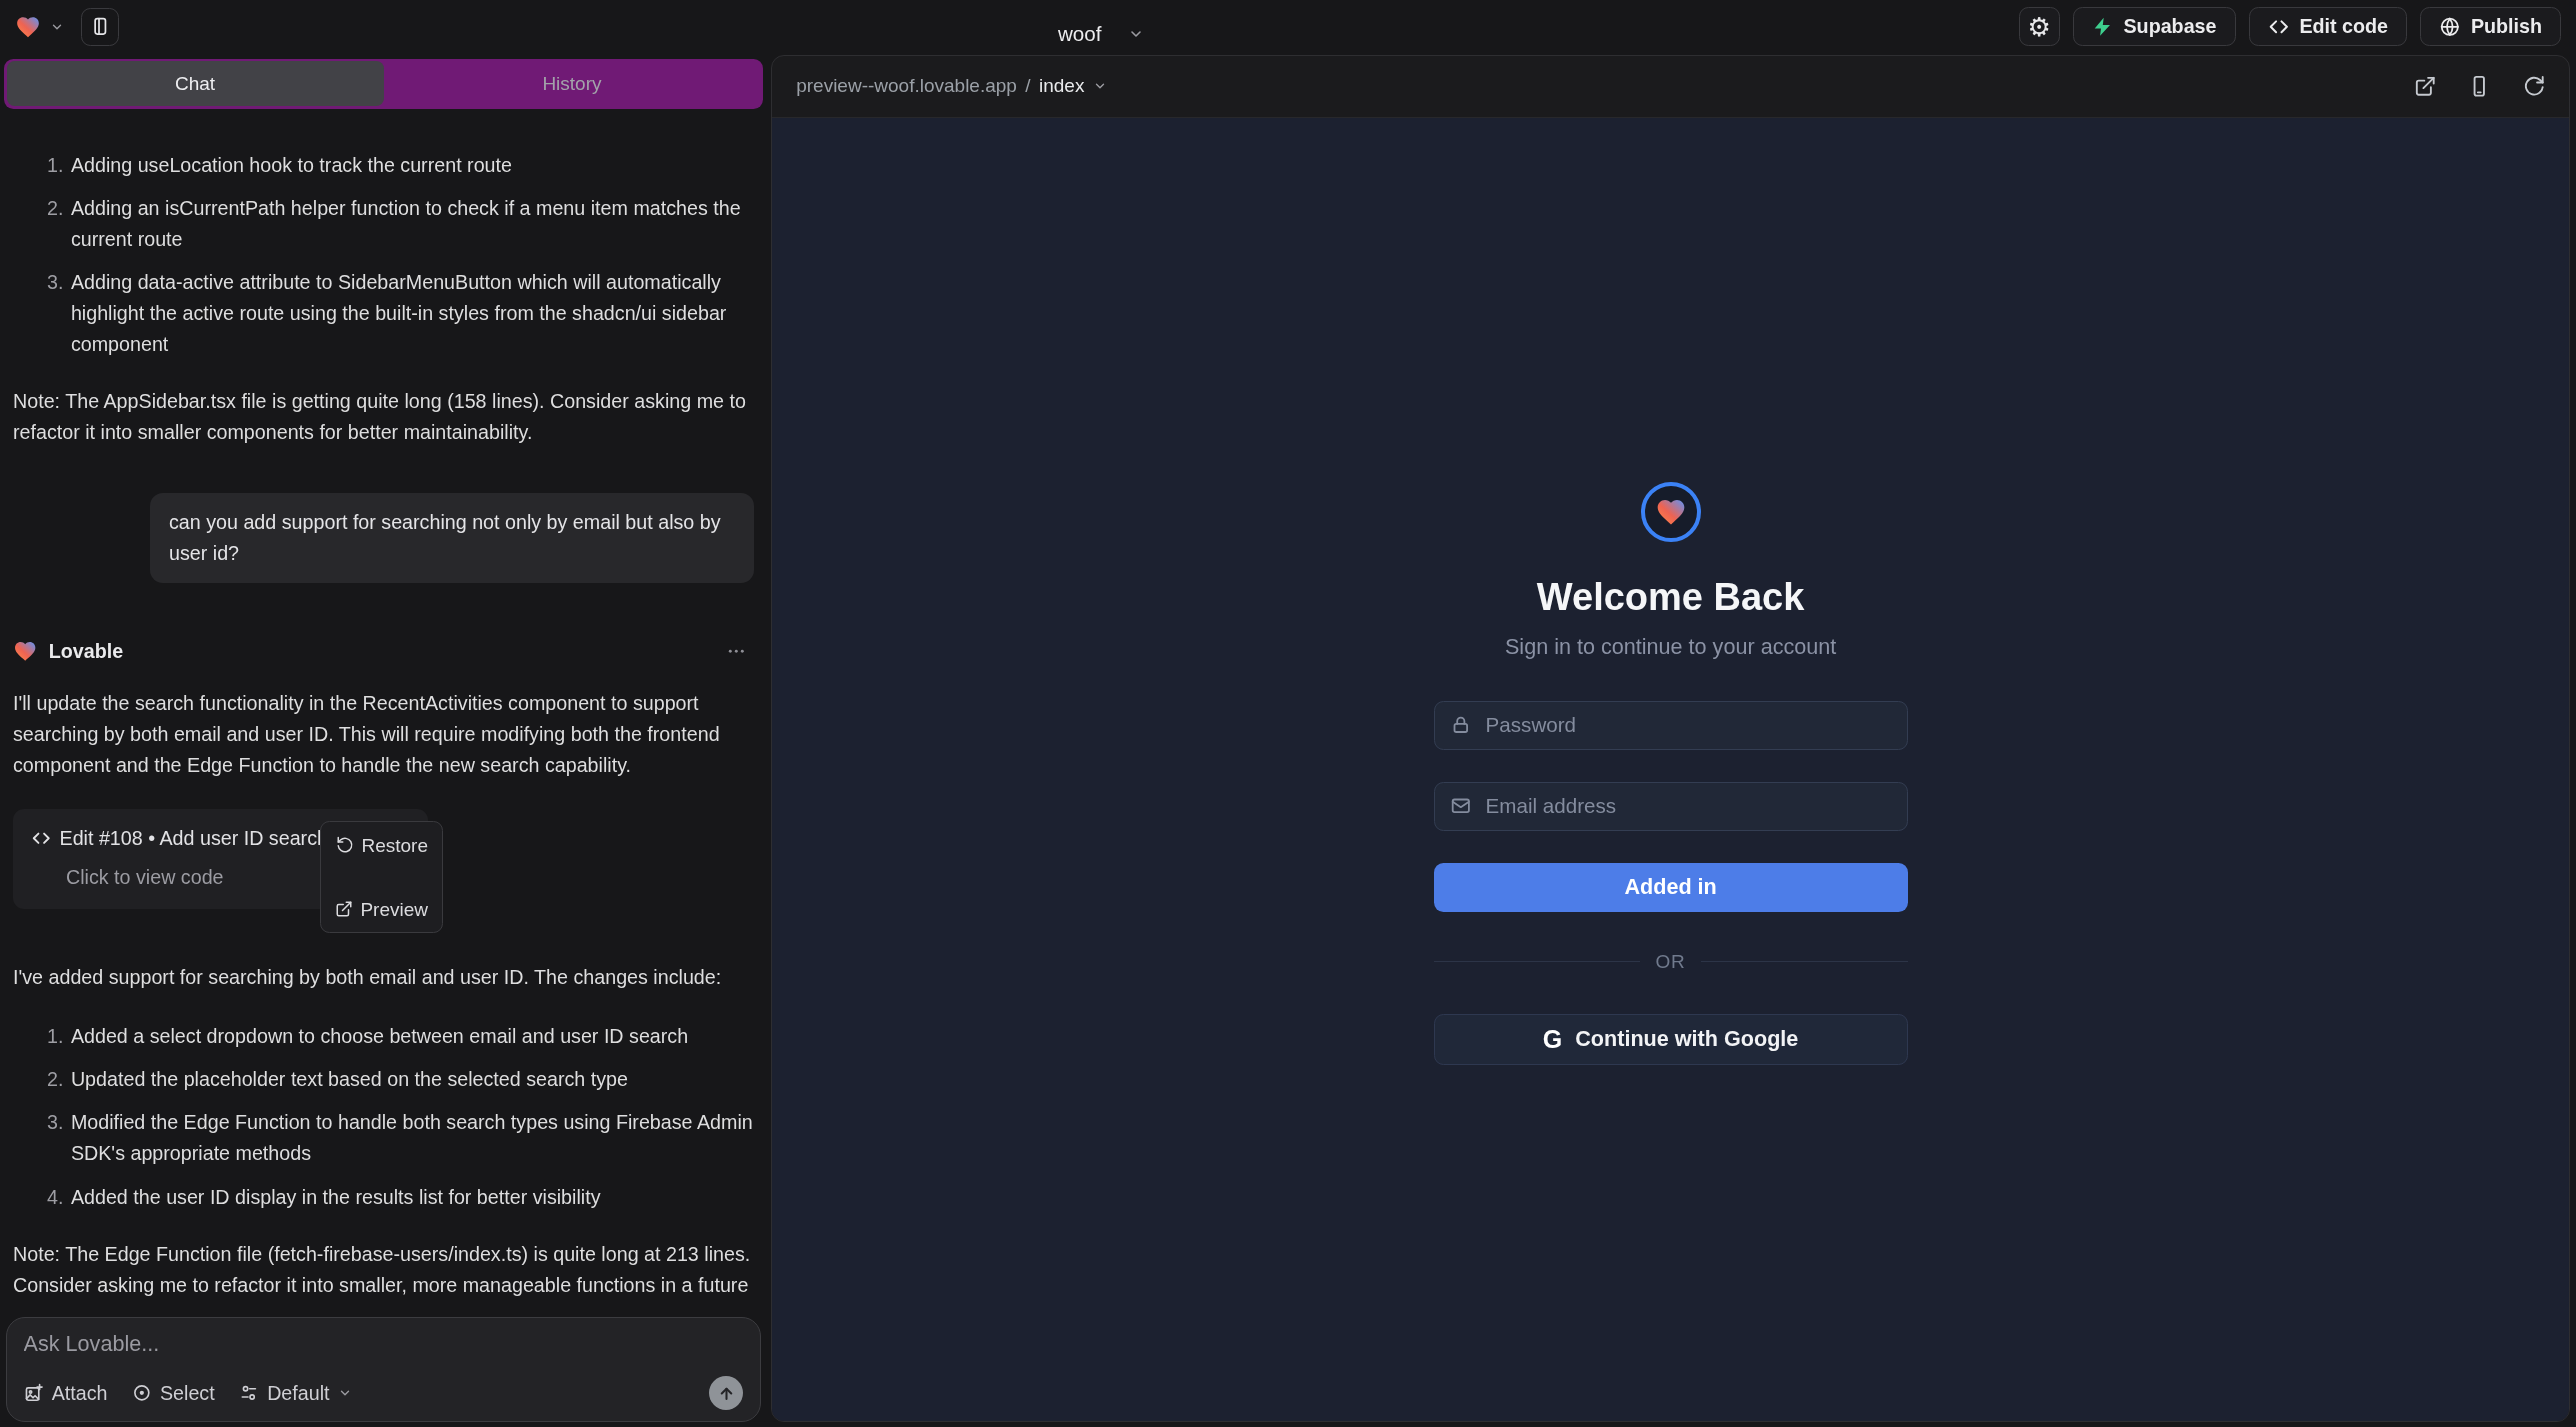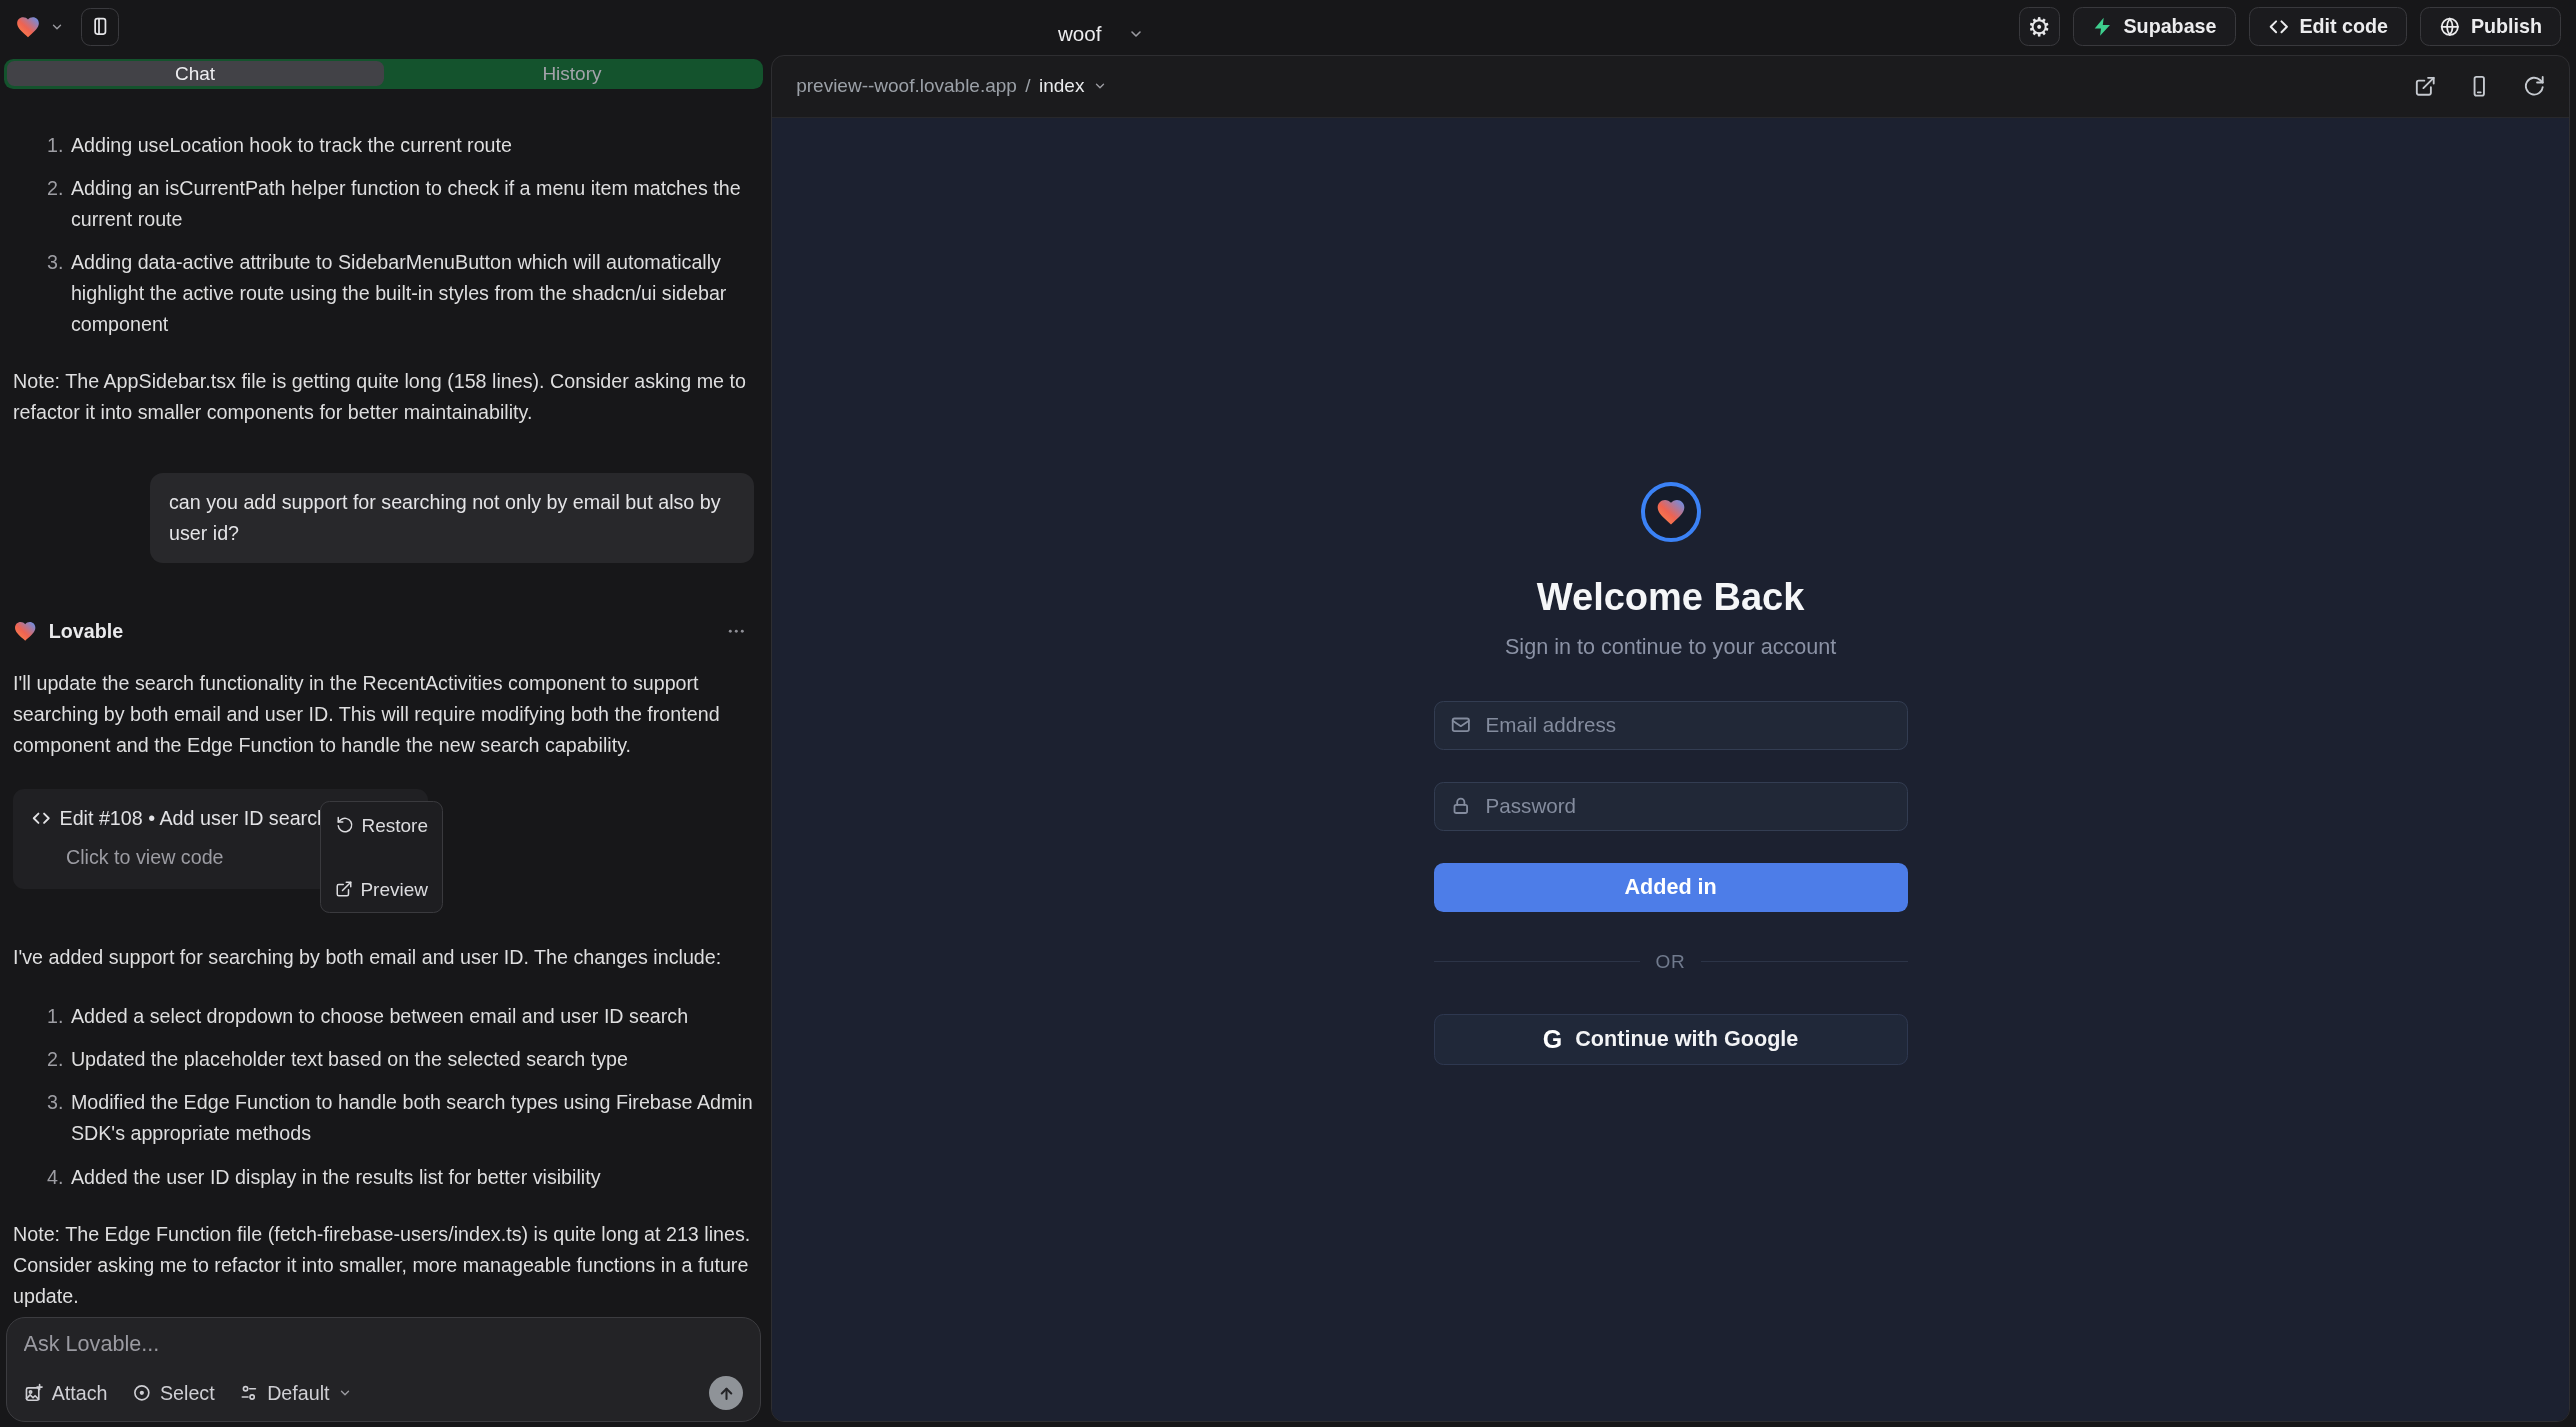--- a/index.html
+++ b/index.html
@@ -19,21 +19,21 @@
   .project-name { font-size:20.6px; color:#ececee; font-weight:500; }
   .topbar-right { margin-left:auto; display:flex; align-items:center; gap:13px; }
   .tb-btn { height:39px; display:flex; align-items:center; gap:10.3px; padding:0 18px; border:0.9px solid #39393d; border-radius:9.4px; background:#1b1b1e; color:#ececee; font-size:19.7px; font-weight:600; cursor:pointer; }
   .tb-btn.icon-only { width:41px; padding:0; justify-content:center; font-size:25px; font-weight:400; }
   .gear-glyph { font-size:26px; line-height:1; color:#e8e8ea; }
 
   
   .main { display:flex; height:1375px; }
   .chat-panel { width:767px; display:flex; flex-direction:column; }
 
-  .tabs { margin:5.6px 3.8px 0; height:30px; background:#14532d; border-radius:9.4px; padding:2.8px; display:flex; }
+  .tabs { margin:5.6px 3.8px 0; height:50px; background:#701a75; border-radius:9.4px; padding:2.8px; display:flex; }
   .tab { flex:1; display:flex; align-items:center; justify-content:center; font-size:19px; color:#a3a3aa; border-radius:7.5px; cursor:pointer; }
   .tab.active { background:#424247; color:#eeeef1; }
 
   .chat-scroll { flex:1; padding:13px 13px 0; font-size:19.7px; line-height:31px; overflow:hidden; }
   .chat-scroll p { margin:0 0 3.8px; color:#dededf; }
   ol.steps { margin:28px 0 26px; padding-left:56px; }
   ol.steps li { margin-bottom:12.2px; padding-left:1.9px; }
   ol.steps li::marker { color:#9e9ea4; }
 
   .user-bubble { background:#28282b; border-radius:13px; padding:14px 19px; margin:45px 0 0 auto; max-width:604px; color:#e4e4e7; }
@@ -347,34 +347,34 @@
               </svg>
           </span>
         </div>
         <h1 class="welcome-title">Welcome Back</h1>
         <div class="welcome-sub">Sign in to continue to your account</div>
 
         <div class="auth-form">
           <div class="field">
             <span class="field-icon icon">
               <svg width="21.6" height="21.6" viewBox="0 0 24 24" fill="none" stroke="currentColor" stroke-width="2" stroke-linecap="round" stroke-linejoin="round">
-                  <rect x="3" y="5" width="18" height="14" rx="2"></rect>
-                  <path d="m3 7.5 9 6 9-6"></path>
-                </svg>
-            </span>
-            <input placeholder="Email address" style="">
+                  <rect x="5" y="11" width="14" height="9" rx="2"></rect>
+                  <path d="M8 11V8a4 4 0 0 1 8 0v3"></path>
+                </svg>
+            </span>
+            <input type="password" placeholder="Password" style="">
           </div>
           <div class="field">
             <span class="field-icon icon">
               <svg width="21.6" height="21.6" viewBox="0 0 24 24" fill="none" stroke="currentColor" stroke-width="2" stroke-linecap="round" stroke-linejoin="round">
-                  <rect x="5" y="11" width="14" height="9" rx="2"></rect>
-                  <path d="M8 11V8a4 4 0 0 1 8 0v3"></path>
-                </svg>
-            </span>
-            <input type="password" placeholder="Password" style="">
+                  <rect x="3" y="5" width="18" height="14" rx="2"></rect>
+                  <path d="m3 7.5 9 6 9-6"></path>
+                </svg>
+            </span>
+            <input placeholder="Email address" style="">
           </div>
           <button class="signin-btn">Added in</button>
           <div class="or-divider">
             <span class="line"></span>
             <span class="or-text">OR</span>
             <span class="line"></span>
           </div>
           <button class="google-btn">
             <span class="g-glyph">G</span>
             <span>Continue with Google</span>

